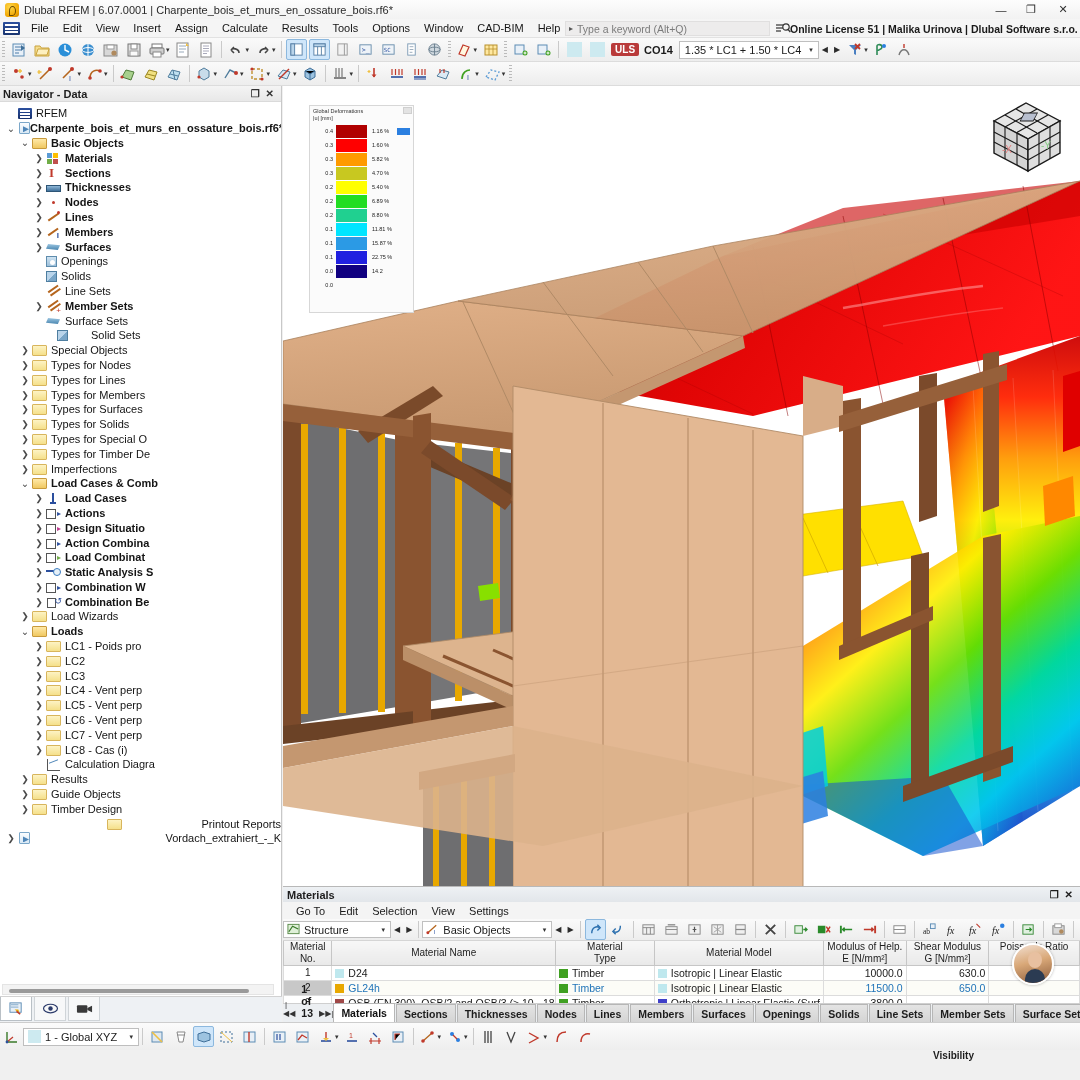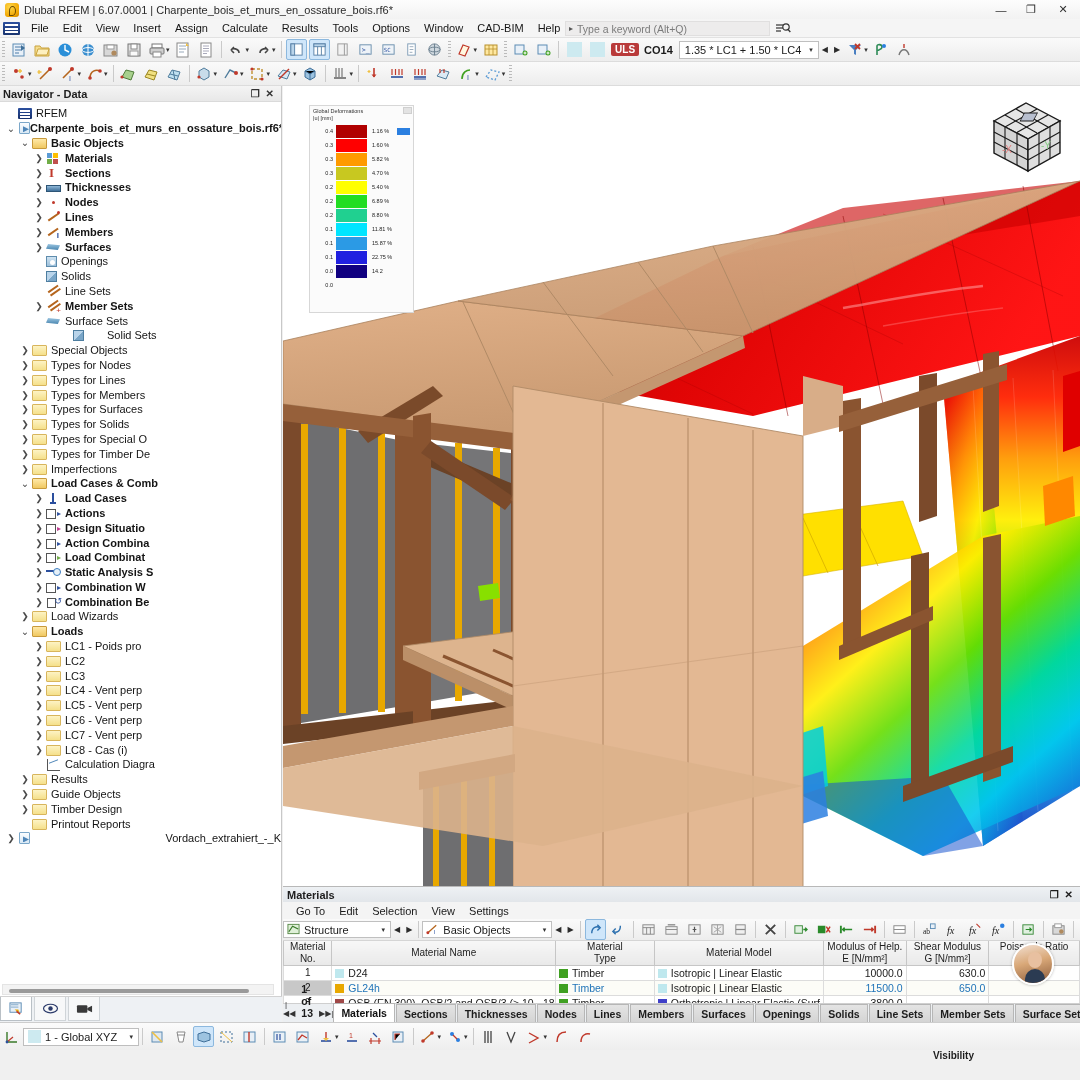--- a/index.html
+++ b/index.html
@@ -480,20 +480,21 @@
     <div class="find-icon">
       <svg width="16" height="12" viewBox="0 0 16 12">
         <line x1="1" y1="3" x2="8" y2="3" stroke="#333" stroke-width="1.2"></line>
         <line x1="1" y1="6" x2="8" y2="6" stroke="#333" stroke-width="1.2"></line>
         <line x1="1" y1="9" x2="6" y2="9" stroke="#333" stroke-width="1.2"></line>
         <circle cx="11" cy="5" r="3.2" fill="none" stroke="#333" stroke-width="1.2"></circle>
         <line x1="13" y1="7.4" x2="15.3" y2="10" stroke="#333" stroke-width="1.4"></line>
       </svg>
     </div>
   </div>
+  <div class="license">Online License 51 | Malika Urinova | Dlubal Software s.r.o.</div>
 
   <div class="toolbar tb1">
     <div class="grip"></div>
     <div class="tbtn">
       <svg width="16" height="16" viewBox="0 0 16 16">
           <rect x="2" y="2" width="11" height="12" fill="#e8f0f8" stroke="#5c8cb4"></rect>
           <path d="M4 5h6M4 8h6M4 11h4" stroke="#4a7ba8" stroke-width="1"></path>
           <path d="M10 3l4 3-4 3z" fill="#3f6f99"></path>
         </svg>
     </div>
@@ -889,21 +890,21 @@
         <div class="trow" style="padding-left: 32px;">
           <span class="tw">❯</span>
           <span class="ticon ic-memset"></span>
           <span class="tlabel b">Member Sets</span>
         </div>
         <div class="trow" style="padding-left: 32px;">
           <span class="tw"></span>
           <span class="ticon ic-surf"></span>
           <span class="tlabel">Surface Sets</span>
         </div>
-        <div class="trow" style="padding-left: 40px; gap: 19px;">
+        <div class="trow" style="padding-left: 24px; gap: 19px;">
           <span class="tw"></span>
           <span class="ticon ic-solid"></span>
           <span class="tlabel">Solid Sets</span>
         </div>
         <div class="trow" style="padding-left: 18px;">
           <span class="tw">❯</span>
           <span class="ticon ic-folder"></span>
           <span class="tlabel">Special Objects</span>
         </div>
         <div class="trow" style="padding-left: 18px;">
@@ -1054,21 +1055,21 @@
         <div class="trow" style="padding-left: 18px;">
           <span class="tw">❯</span>
           <span class="ticon ic-folder"></span>
           <span class="tlabel">Guide Objects</span>
         </div>
         <div class="trow" style="padding-left: 18px;">
           <span class="tw">❯</span>
           <span class="ticon ic-folder"></span>
           <span class="tlabel">Timber Design</span>
         </div>
-        <div class="trow" style="padding-left: 18px;">
+        <div class="trow" style="padding-left: 18px; justify-content: space-between;">
           <span class="tw"></span>
           <span class="ticon ic-folder"></span>
           <span class="tlabel">Printout Reports</span>
         </div>
         <div class="trow" style="padding-left: 4px;">
           <span class="tw">❯</span>
           <span class="ticon ic-doc"></span>
           <span class="tlabel">Vordach_extrahiert_-_K</span>
         </div>
       </div>

